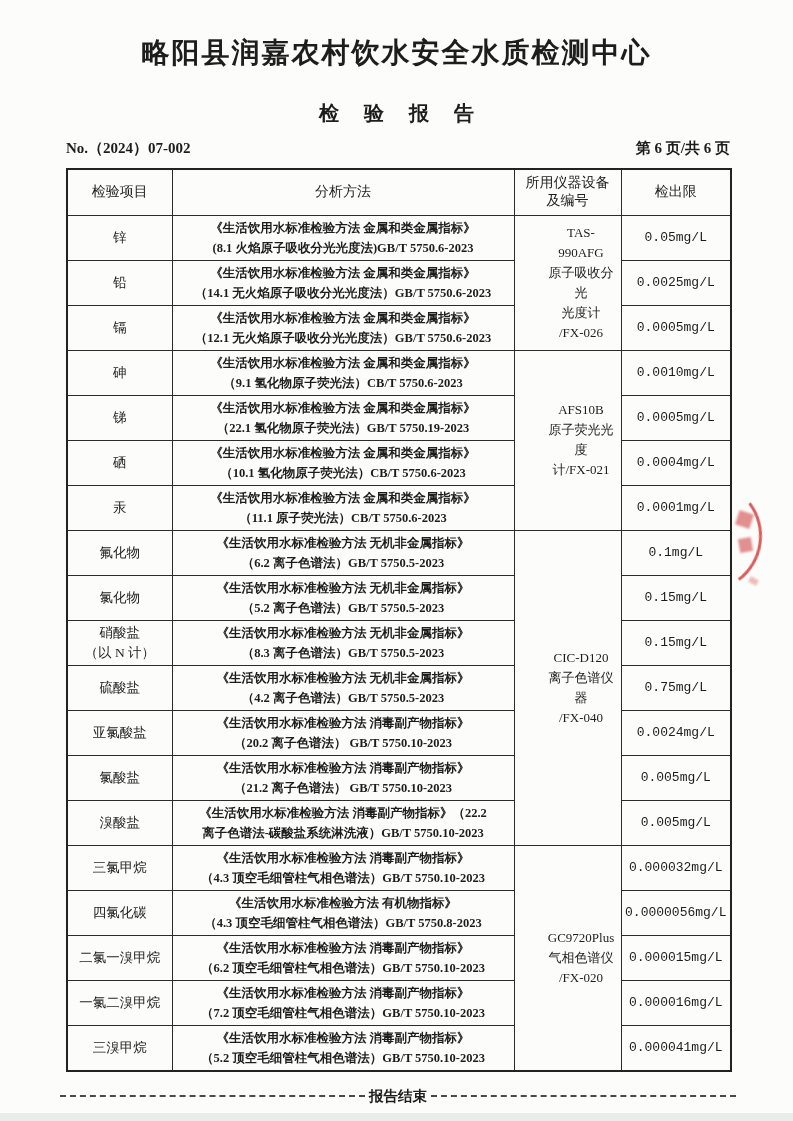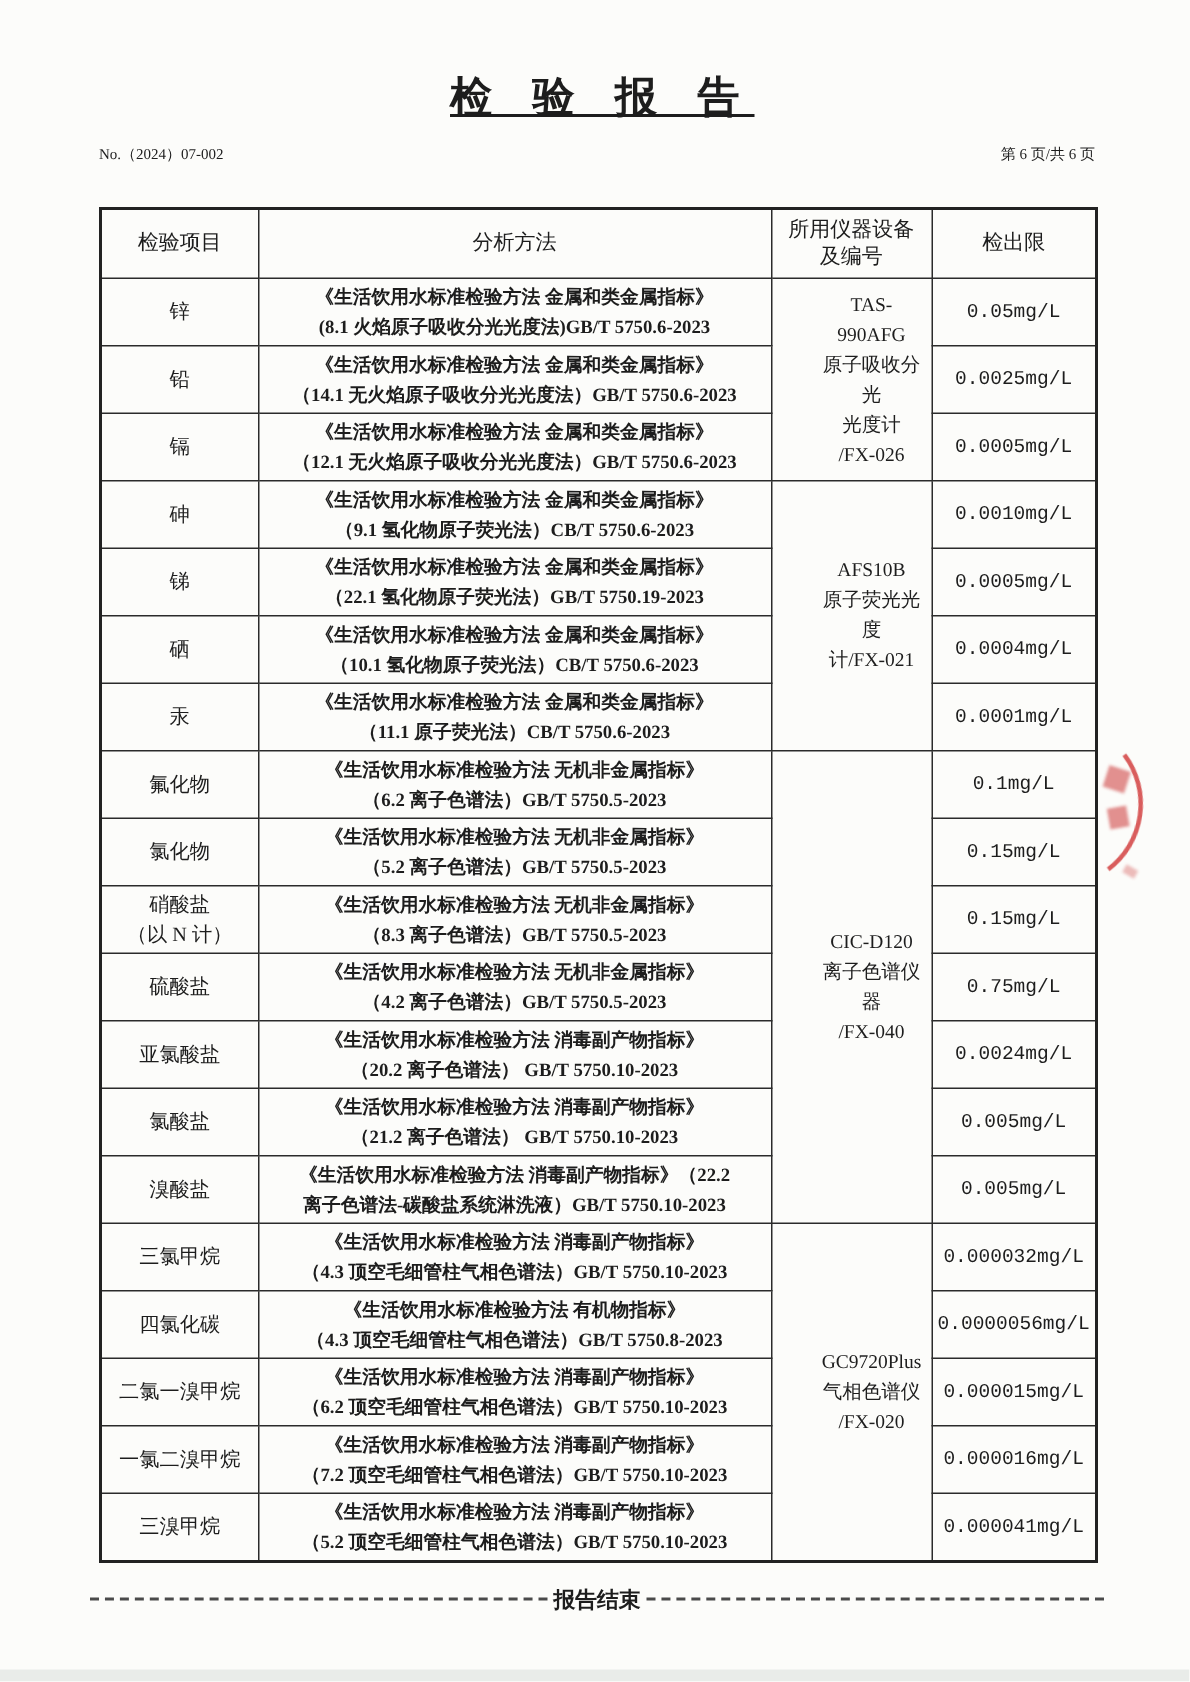--- a/index.html
+++ b/index.html
@@ -11,38 +11,38 @@
     font-family: "Liberation Serif", "DejaVu Serif", serif;
     overflow: hidden;
   }
   .page-header { text-align: center; padding-top: 34px; }
   .report-center-title {
     font-size: 28px;
     font-weight: bold;
     letter-spacing: 2px;
   }
   .report-subtitle {
-    margin-top: 12px;
-    font-size: 28px;
+    margin-top: 28px;
+    font-size: 20px;
     font-weight: bold;
     letter-spacing: 10px;
     text-indent: 10px;
-    text-decoration: underline;
   }
   .meta-row {
     width: 664px;
     margin: 12px 0 0 66px;
     display: flex;
     justify-content: space-between;
     align-items: flex-end;
-    font-size: 10px;
+    font-size: 15px;
+    font-weight: bold;
   }
   table.report-table {
     width: 664px;
-    margin: 28px 0 0 66px;
+    margin: 10px 0 0 66px;
     border-collapse: collapse;
     table-layout: fixed;
     border: 2px solid #222;
   }
   col.c-item { width: 105px; }
   col.c-method { width: 342px; }
   col.c-instrument { width: 107px; }
   col.c-limit { width: 110px; }
   th, td {
     border: 1px solid #2b2b2b;
@@ -94,20 +94,21 @@
     position: absolute;
     left: 0; bottom: 0;
     width: 100%; height: 8px;
     background: #e9ece9;
   }
 </style>
 </head>
 <body>
 
 <div class="page-header">
+  <div class="report-center-title">略阳县润嘉农村饮水安全水质检测中心</div>
   <div class="report-subtitle">检 验 报 告</div>
 </div>
 
 <div class="meta-row">
   <span>No.（2024）07-002</span>
   <span>第 6 页/共 6 页</span>
 </div>
 
 <table class="report-table">
   <colgroup>

